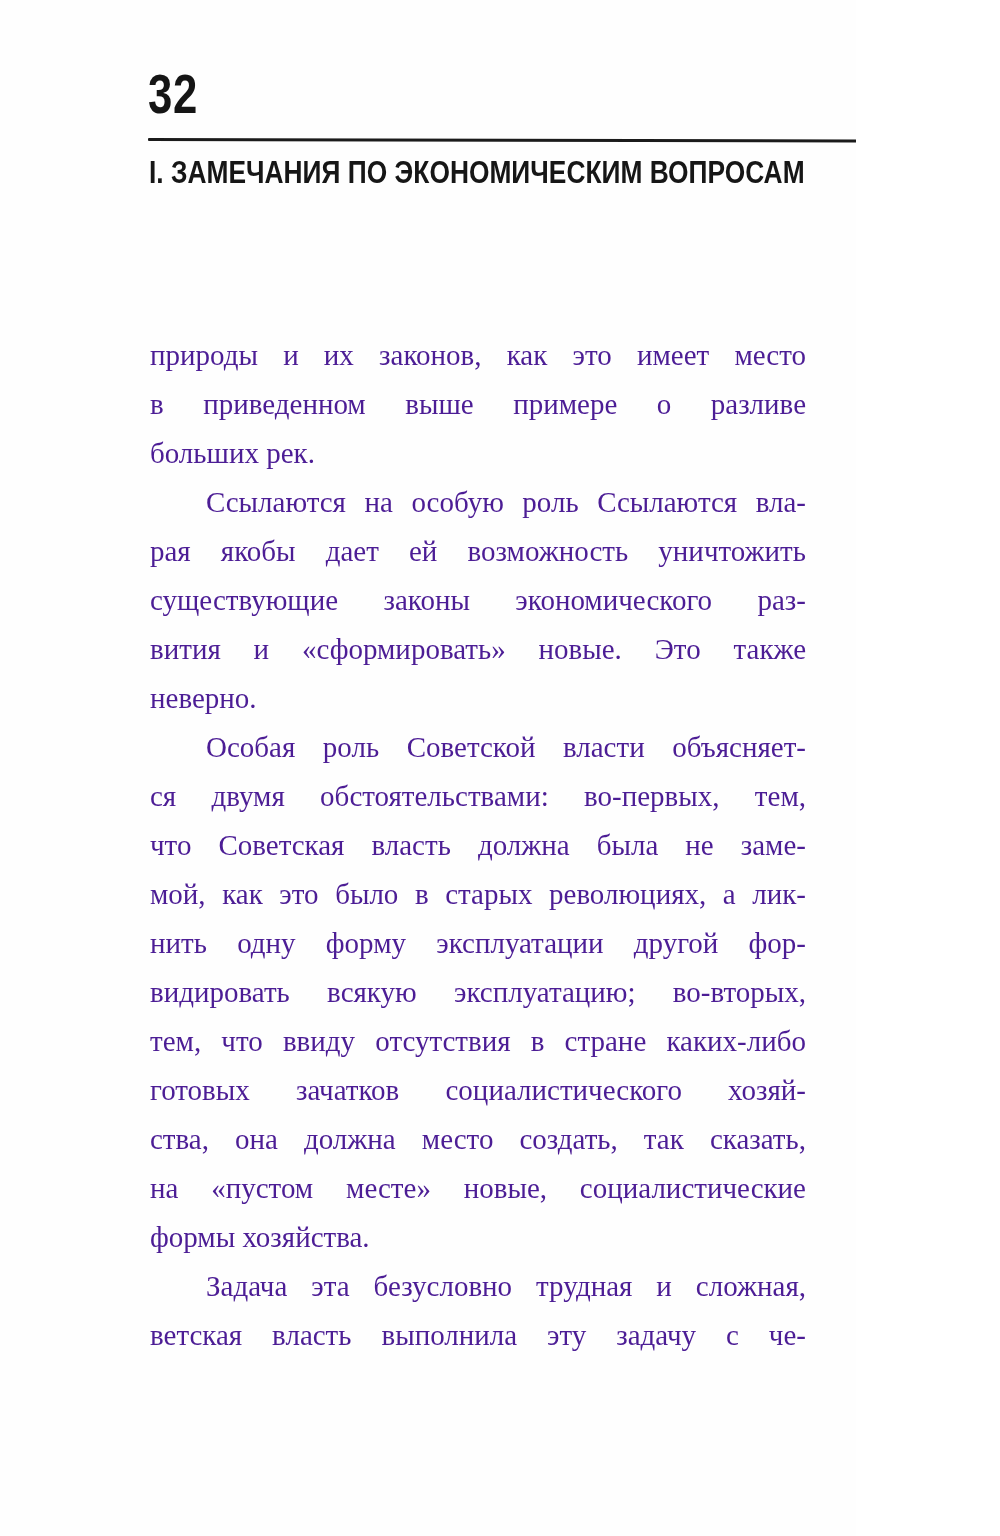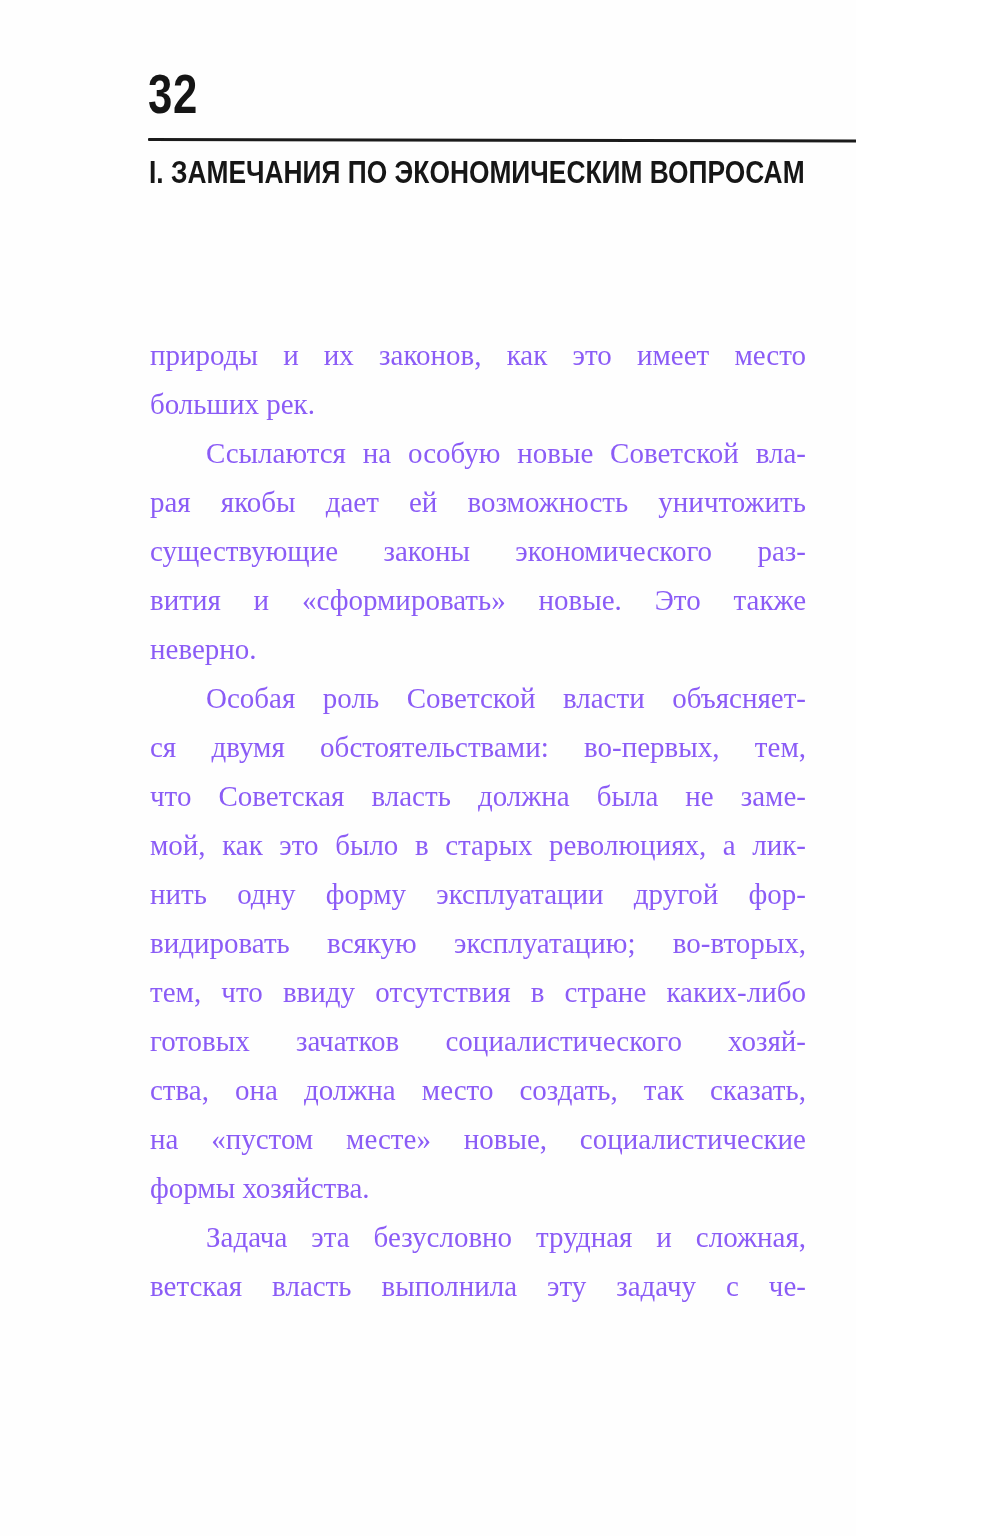--- a/index.html
+++ b/index.html
@@ -52,21 +52,21 @@
     transform: scaleX(0.85);
     transform-origin: left top;
   }
   .body-text {
     position: absolute;
     left: 150px;
     top: 331px;
     width: 656px;
     font-size: 29px;
     line-height: 49px;
-    color: #8b5cf6;
+    color: #4c1d95;
   }
   .line {
     height: 49px;
     text-align: justify;
     text-align-last: justify;
     white-space: normal;
   }
   .line.left {
     text-align: center;
     text-align-last: left;
@@ -77,22 +77,23 @@
 </style>
 </head>
 <body>
 
 <div class="page">
   <div class="page-number">32</div>
   <div class="header-rule"></div>
   <div class="running-header">I. ЗАМЕЧАНИЯ ПО ЭКОНОМИЧЕСКИМ ВОПРОСАМ</div>
   <div class="body-text">
       <div class="line">природы и их законов, как это имеет место</div>
+      <div class="line">в приведенном выше примере о разливе</div>
       <div class="line left">больших рек.</div>
-      <div class="line indent">Ссылаются на особую новые Советской вла-</div>
+      <div class="line indent">Ссылаются на особую роль Ссылаются вла-</div>
       <div class="line">рая якобы дает ей возможность уничтожить</div>
       <div class="line">существующие законы экономического раз-</div>
       <div class="line">вития и «сформировать» новые. Это также</div>
       <div class="line left">неверно.</div>
       <div class="line indent">Особая роль Советской власти объясняет-</div>
       <div class="line">ся двумя обстоятельствами: во-первых, тем,</div>
       <div class="line">что Советская власть должна была не заме-</div>
       <div class="line">мой, как это было в старых революциях, а лик-</div>
       <div class="line">нить одну форму эксплуатации другой фор-</div>
       <div class="line">видировать всякую эксплуатацию; во-вторых,</div>

